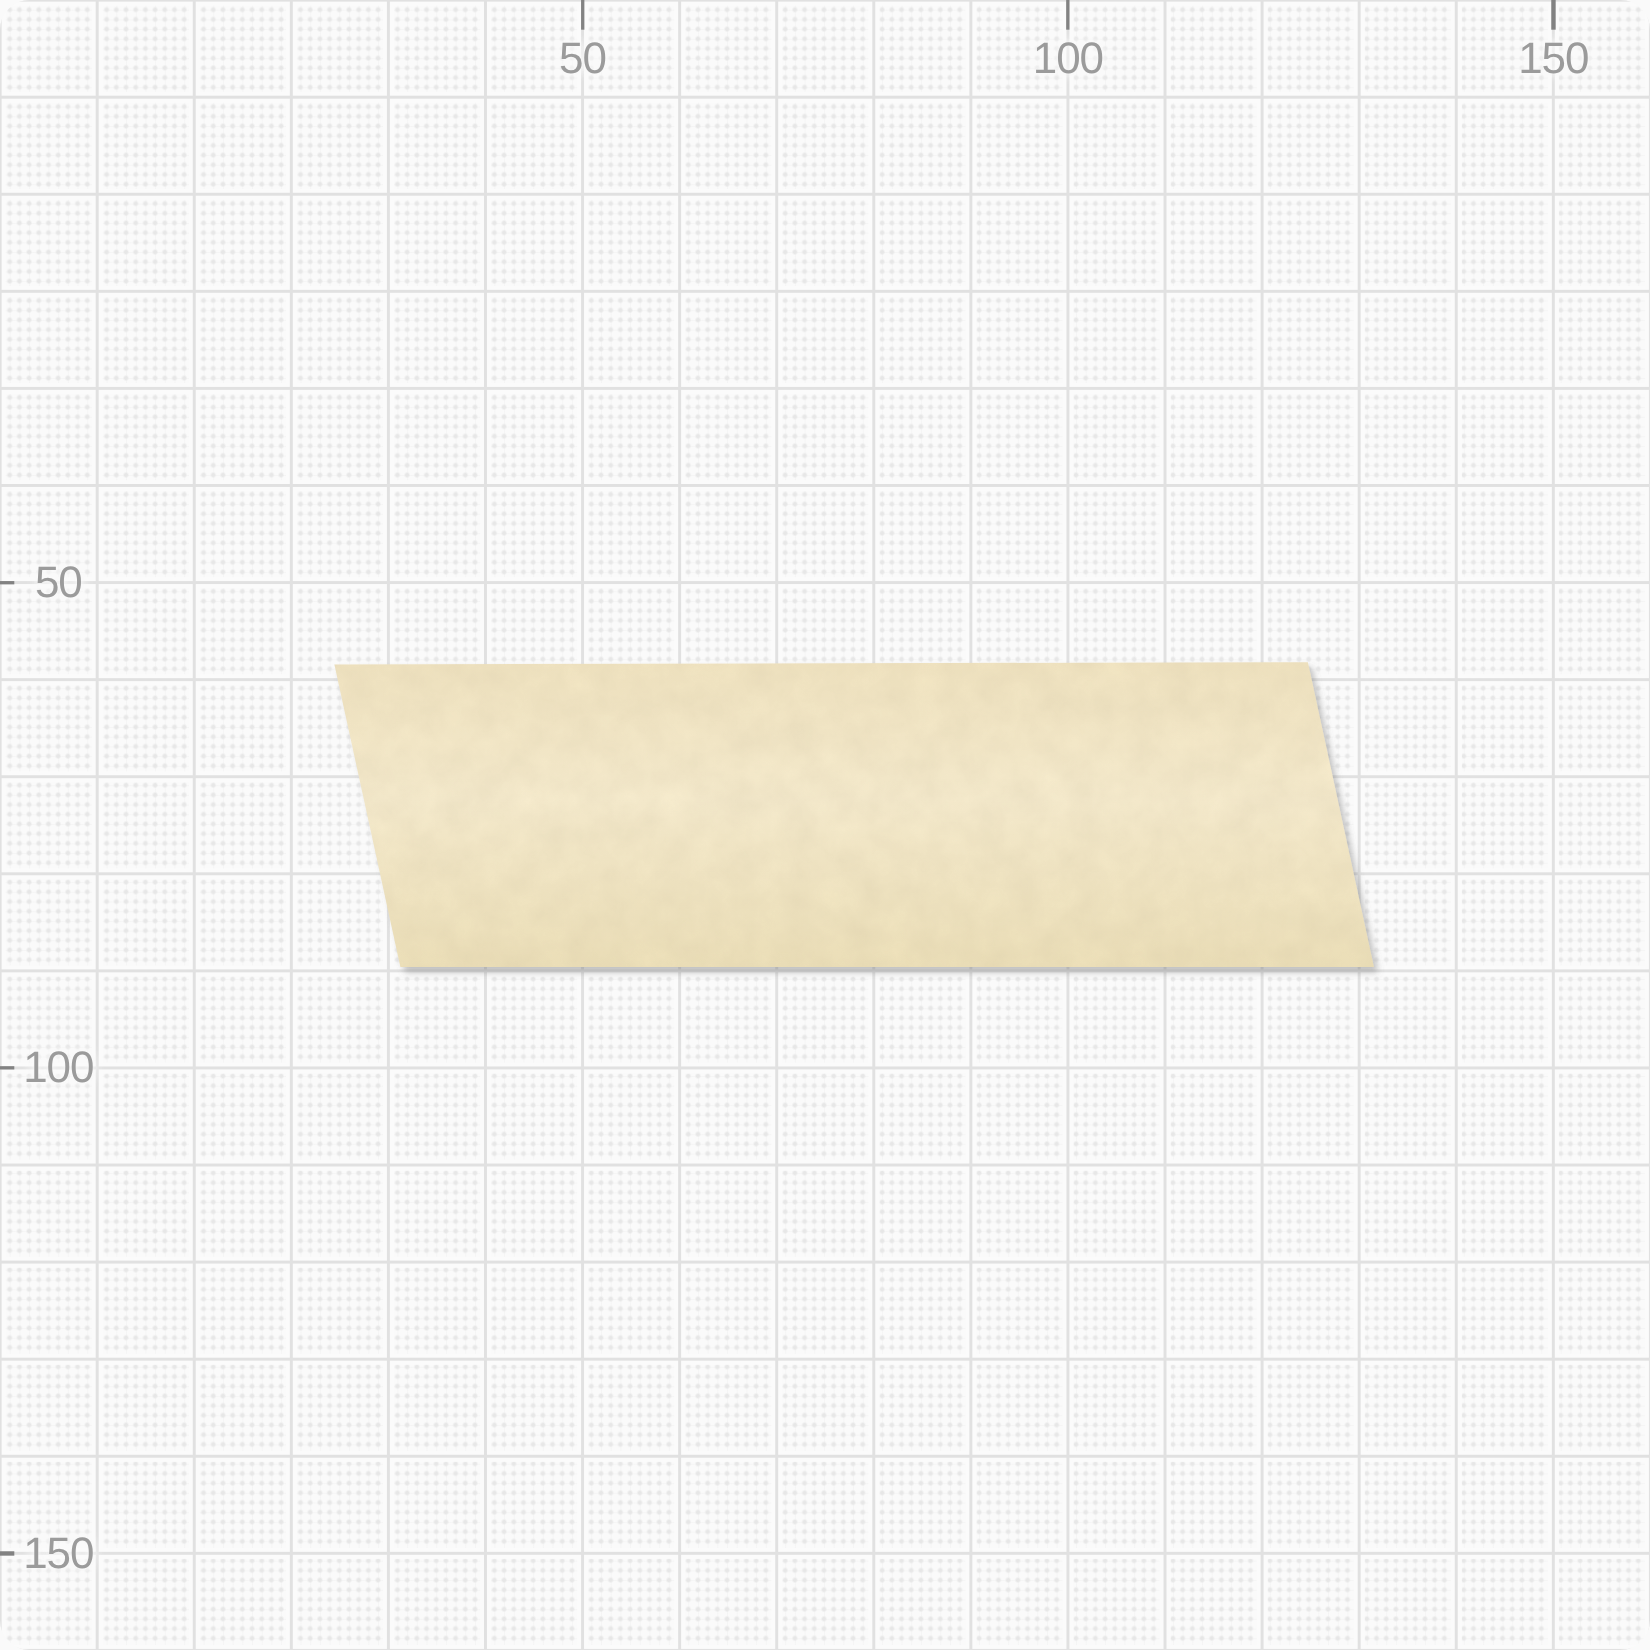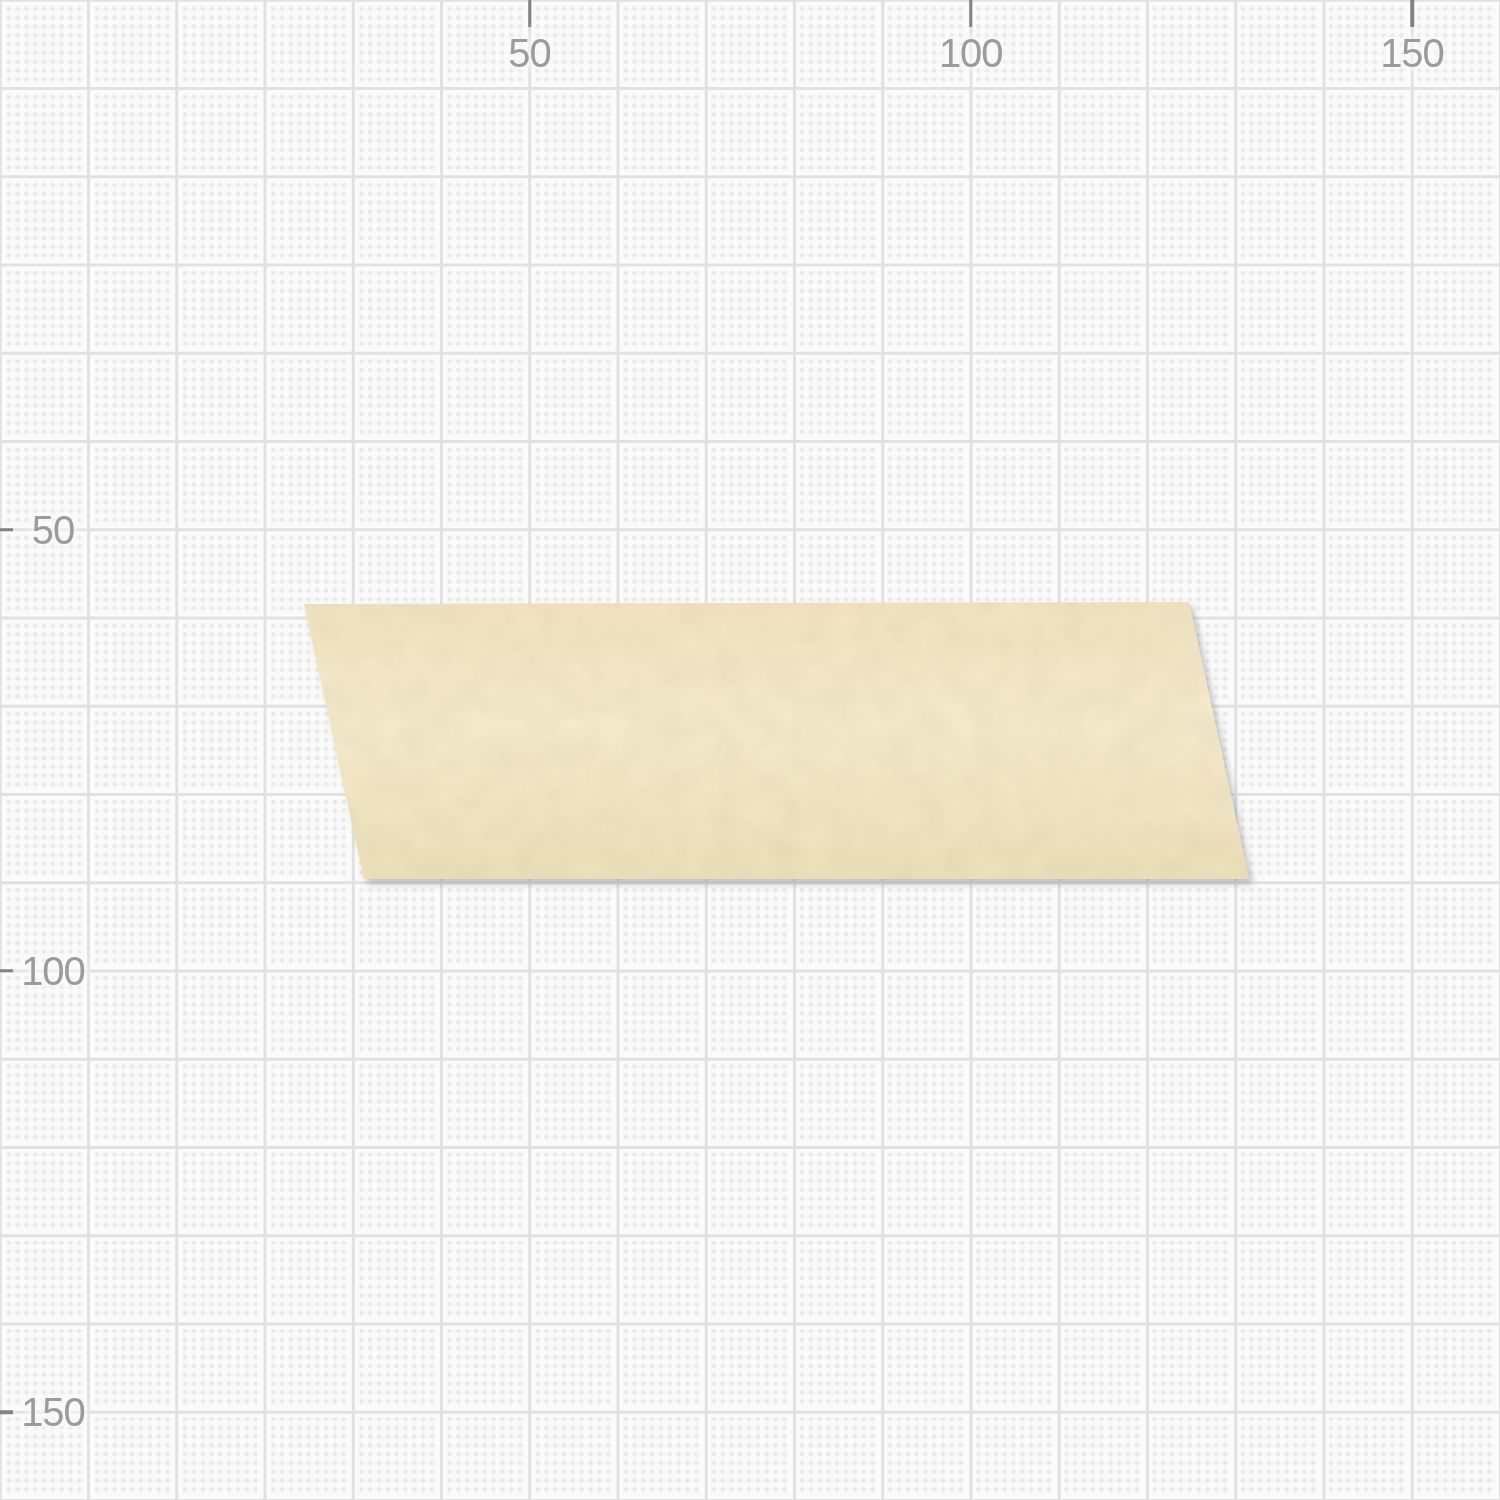--- a/index.html
+++ b/index.html
@@ -10,20 +10,21 @@
     height: 1500px;
     overflow: hidden;
     font-family: "Liberation Sans", sans-serif;
   }
 
   .screen {
     position: relative;
     width: 1500px;
     height: 1500px;
     overflow: hidden;
+    border-radius: 27px;
   }
 
   
   .grid-canvas {
     position: absolute;
     inset: 0;
     background-color: #fafafa;
     background-image:
       
       linear-gradient(90deg,  #e1e1e1 0 2.5px, rgba(0,0,0,0) 2.5px),

